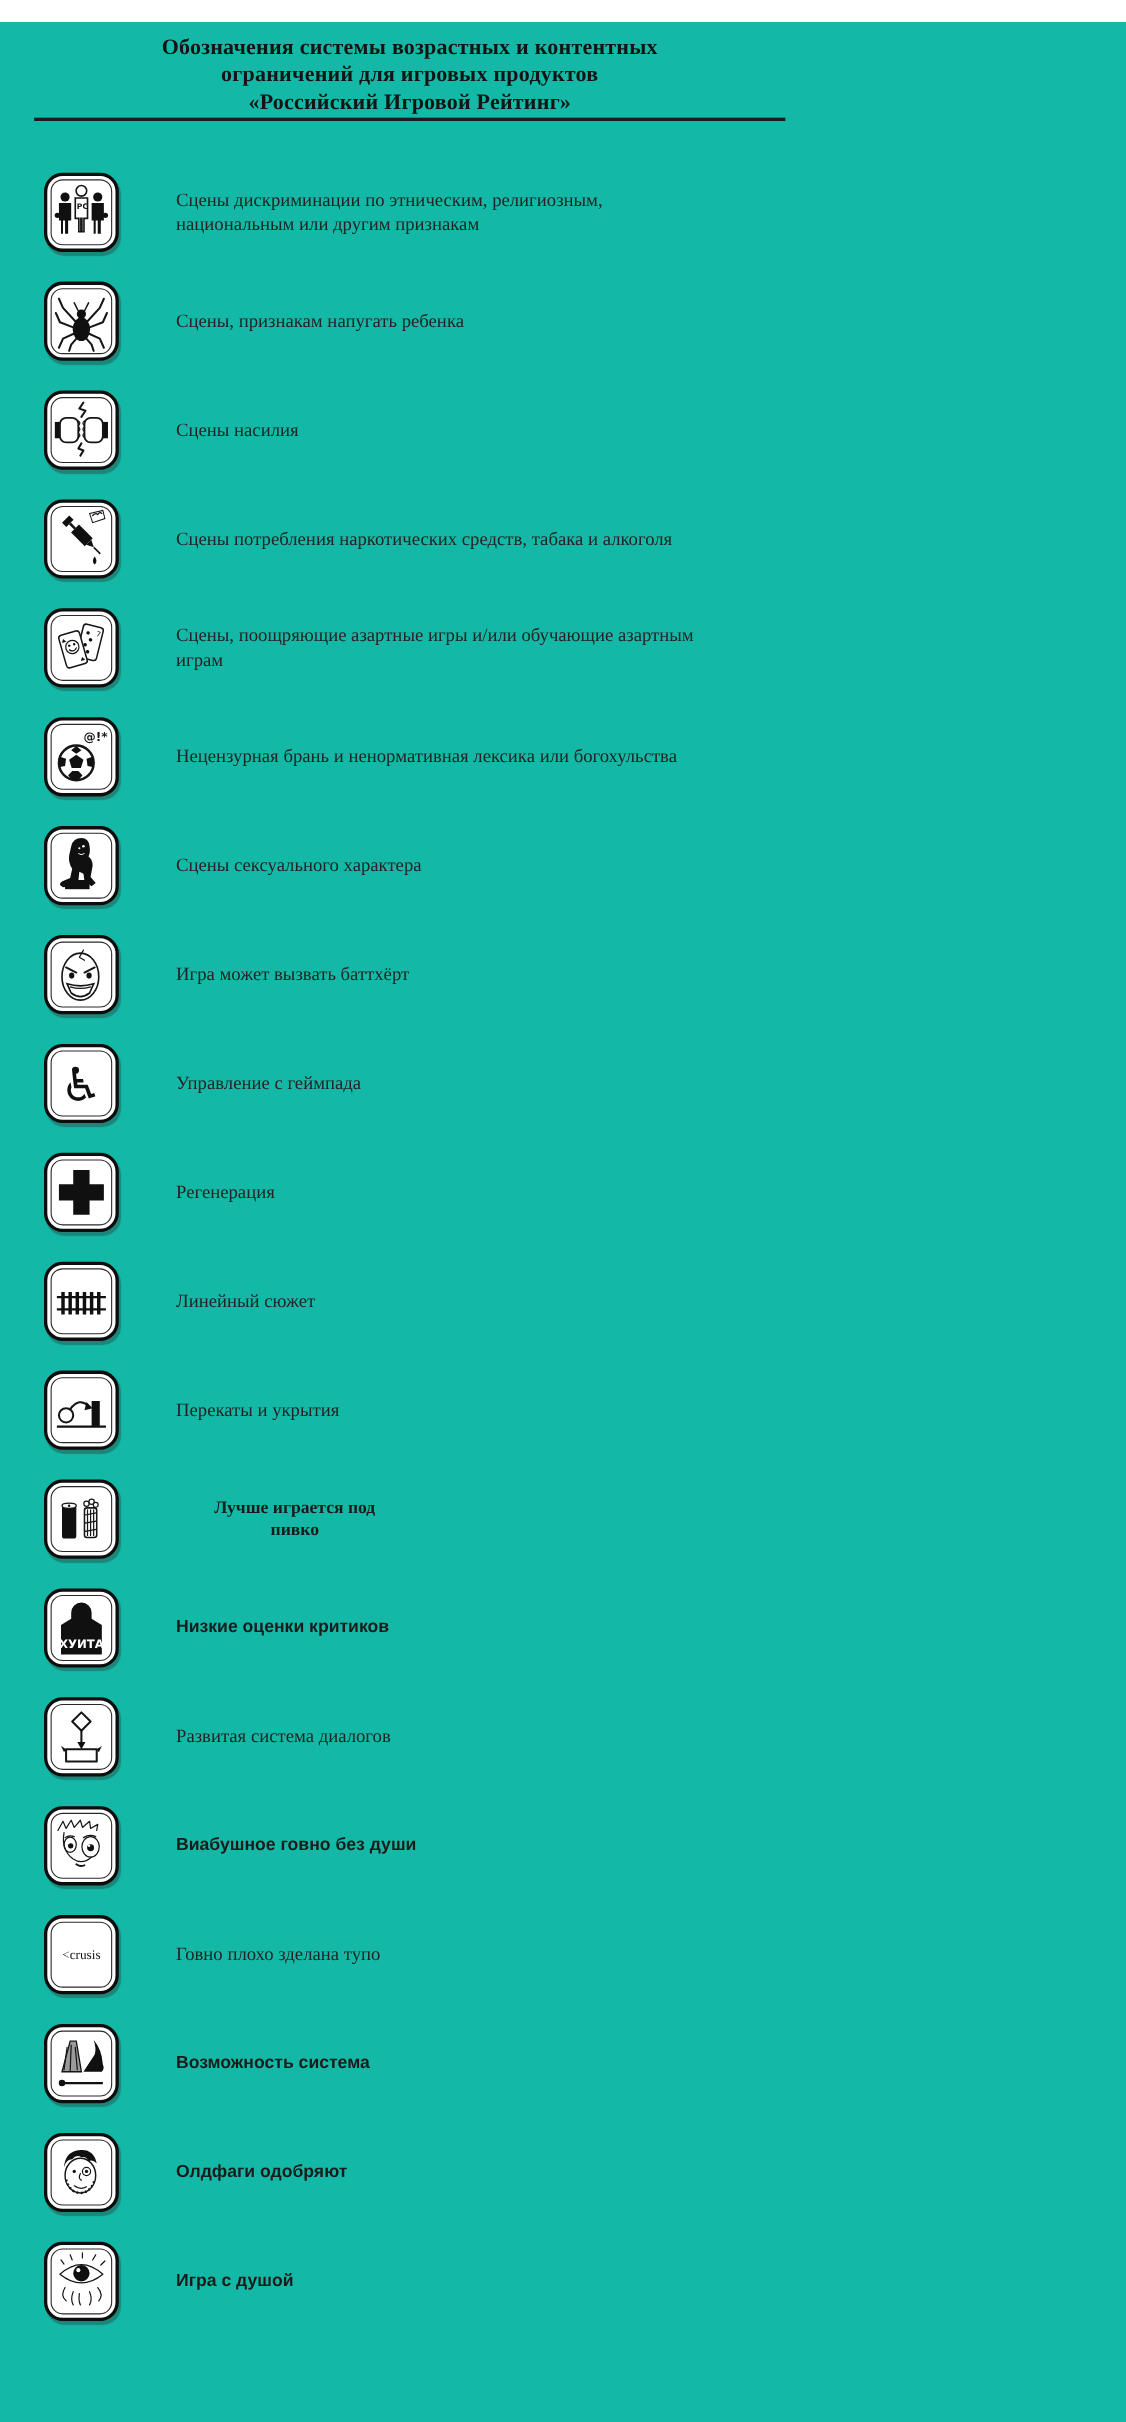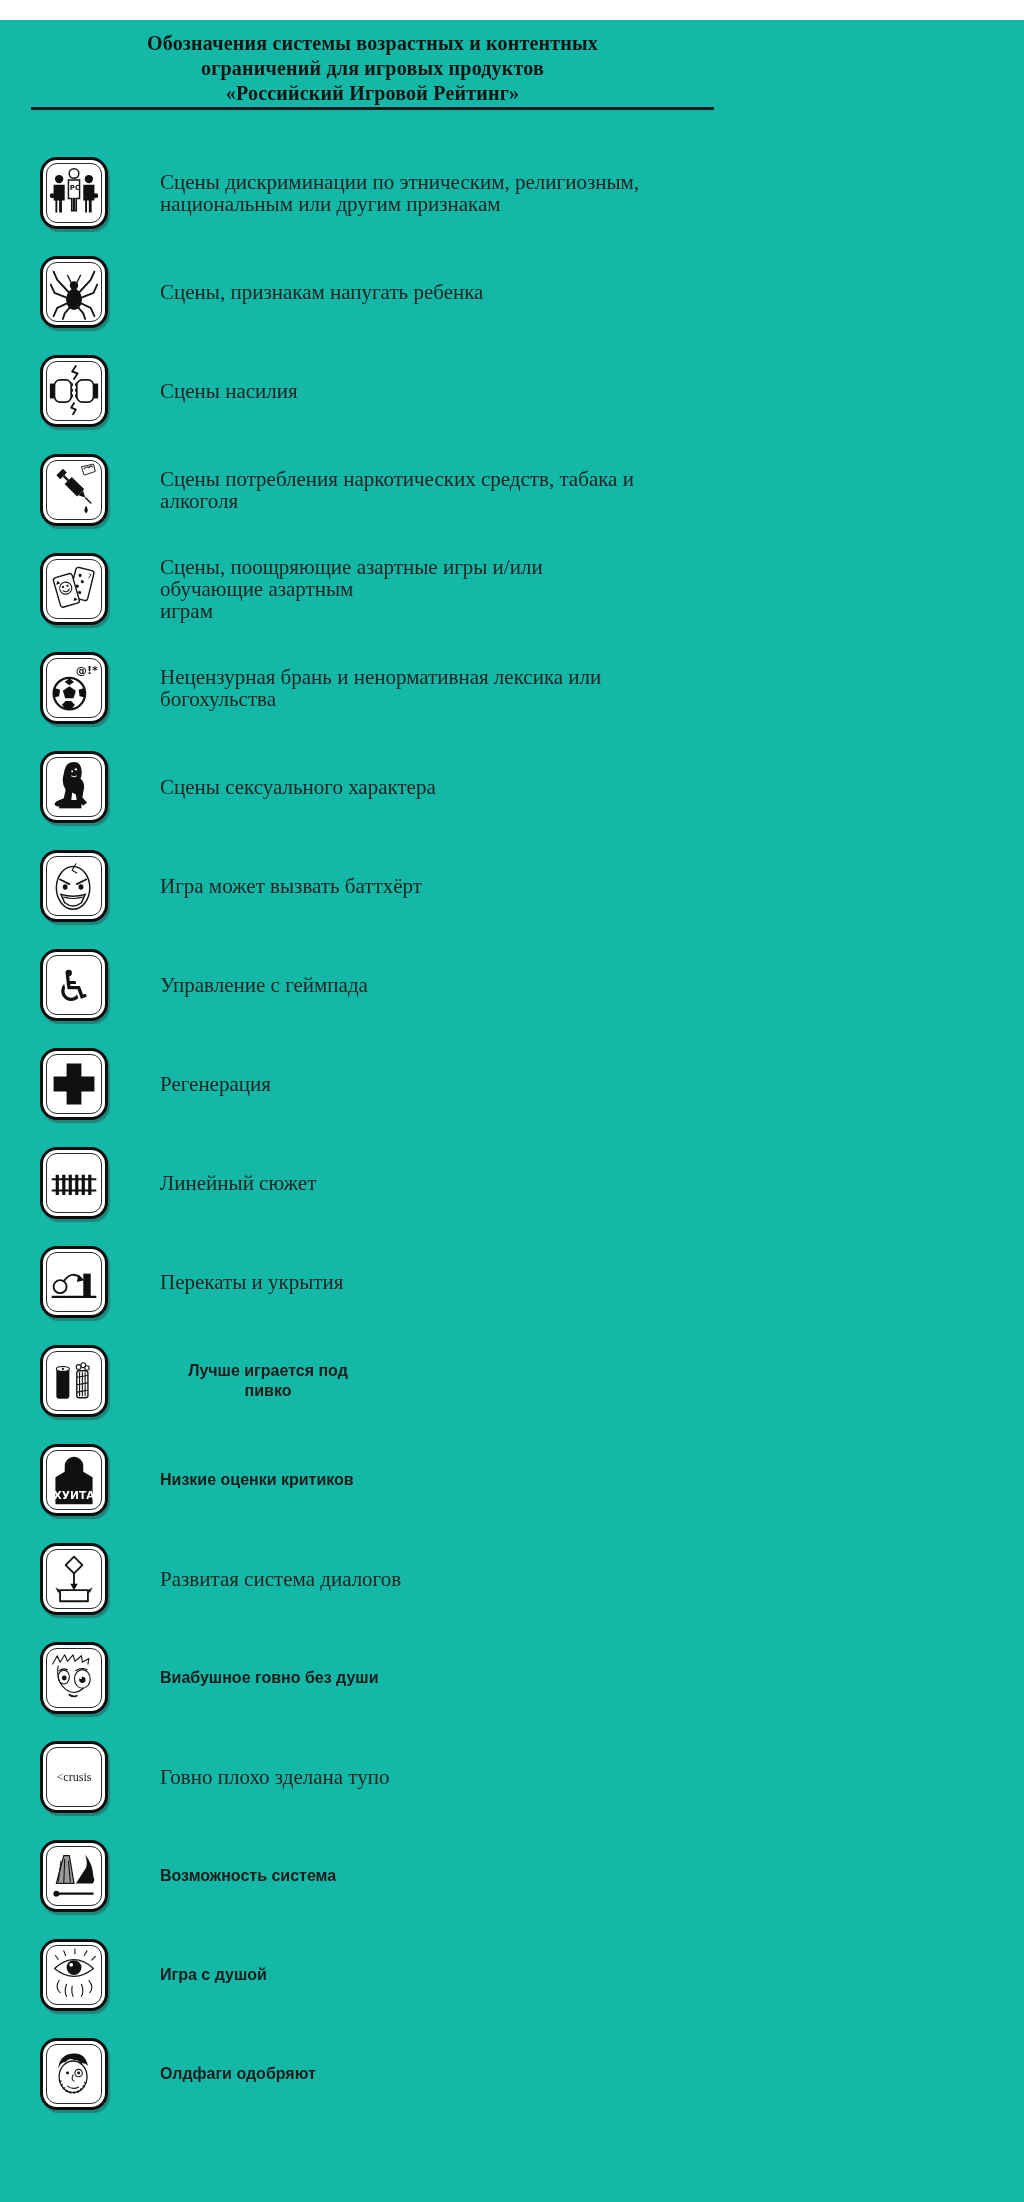--- a/index.html
+++ b/index.html
@@ -17,24 +17,24 @@
   .rows{margin-top:33px;}
   .row{display:flex;align-items:center;height:99px;padding-left:40px;box-sizing:border-box;}
 
   .badge{flex:0 0 auto;width:62px;height:66px;border:3px solid #0d0d0d;border-radius:17px;
          background:#fff;box-shadow:2px 3px 1px rgba(40,40,40,.35);
          display:flex;align-items:center;justify-content:center;text-align:right;}
   .badge-inner{width:54px;height:58px;border:1.5px solid #2a2a2a;border-radius:11px;
          display:flex;align-items:center;justify-content:center;overflow:hidden;background:#fff;}
   .badge svg{display:block;}
 
-  .label{margin-left:52px;font-size:21px;line-height:22px;color:#242424;
+  .label{margin-left:52px;font-size:17px;line-height:22px;color:#242424;
          max-width:490px;white-space:pre-line;}
   .label.sans{font-family:"Liberation Sans",sans-serif;font-weight:bold;font-size:16px;color:#1b1b1b;}
-  .label.center{width:180px;margin-left:70px;text-align:center;line-height:20px;}
+  .label.center{width:180px;margin-left:70px;text-align:center;line-height:20px;font-family:Liberation Serif, serif;}
 
   .stroke{fill:none;stroke:#161616;stroke-width:2;stroke-linecap:round;stroke-linejoin:round;}
   .thin{fill:none;stroke:#161616;stroke-width:1.2;stroke-linecap:round;stroke-linejoin:round;}
   .blk{fill:#101010;stroke:none;}
   svg text{font-family:"DejaVu Sans",sans-serif;}
 </style>
 </head>
 <body>
 
 <div class="page">
@@ -373,47 +373,47 @@
         </svg>
       </div>
         </div>
       <div class="label sans">Возможность система</div>
     </div>
 
     <div class="row">
       <div class="badge">
           <div class="badge-inner">
         <svg width="52" height="56" viewBox="0 0 56 60">
-          <g class="thin" stroke-width="1.5">
-            <path d="M7 23 q21 -19 42 0 q-21 17 -42 0 z"></path>
-            <path d="M11 13 l-3 -4 M19 9 l-2 -5 M29 7 l0 -5 M39 9 l3 -5 M47 14 l4 -4"></path>
-          </g>
-          <circle class="blk" cx="28" cy="22" r="8"></circle>
-          <circle cx="25" cy="19" r="2" fill="#fff"></circle>
-          <g class="thin" stroke-width="1">
-            <path d="M12 36 q-5 8 1 13 M44 36 q6 7 1 13 M20 40 q-3 8 0 13 M36 40 q3 8 0 13 M26 42 q-1 7 1 11"></path>
-          </g>
-        </svg>
-      </div>
-        </div>
-      <div class="label sans">Игра с душой</div>
-    </div>
-
-    <div class="row">
-      <div class="badge">
-          <div class="badge-inner">
-        <svg width="52" height="56" viewBox="0 0 56 60">
           <ellipse cx="27" cy="33" rx="15" ry="17" fill="#fff" stroke="#161616" stroke-width="1.4"></ellipse>
           <path class="blk" d="M11 25 q1 -16 16 -17 q13 -1 16 13 q-4 -4 -8 -2 q-2 -5 -7 -4 q-5 -3 -9 2 q-6 0 -8 8 z"></path>
           <circle class="blk" cx="21" cy="29" r="1.6"></circle>
           <circle class="thin" cx="33" cy="29" r="4"></circle>
           <circle class="blk" cx="33" cy="29" r="1.6"></circle>
           <path class="thin" d="M27 31 q-2.5 5 1 6.5" stroke-width="1.4"></path>
           <path class="thin" d="M21 43 q6 4.5 12 1" stroke-width="1.6"></path>
           <path d="M13 37 q4 13 14 13 q10 0 14 -13" fill="none" stroke="#161616" stroke-width="2.4" stroke-dasharray="1.6 2.6"></path>
         </svg>
       </div>
         </div>
       <div class="label sans">Олдфаги одобряют</div>
     </div>
 
+    <div class="row">
+      <div class="badge">
+          <div class="badge-inner">
+        <svg width="52" height="56" viewBox="0 0 56 60">
+          <g class="thin" stroke-width="1.5">
+            <path d="M7 23 q21 -19 42 0 q-21 17 -42 0 z"></path>
+            <path d="M11 13 l-3 -4 M19 9 l-2 -5 M29 7 l0 -5 M39 9 l3 -5 M47 14 l4 -4"></path>
+          </g>
+          <circle class="blk" cx="28" cy="22" r="8"></circle>
+          <circle cx="25" cy="19" r="2" fill="#fff"></circle>
+          <g class="thin" stroke-width="1">
+            <path d="M12 36 q-5 8 1 13 M44 36 q6 7 1 13 M20 40 q-3 8 0 13 M36 40 q3 8 0 13 M26 42 q-1 7 1 11"></path>
+          </g>
+        </svg>
+      </div>
+        </div>
+      <div class="label sans">Игра с душой</div>
+    </div>
+
   </div>
 </div>
 
 </body></html>

